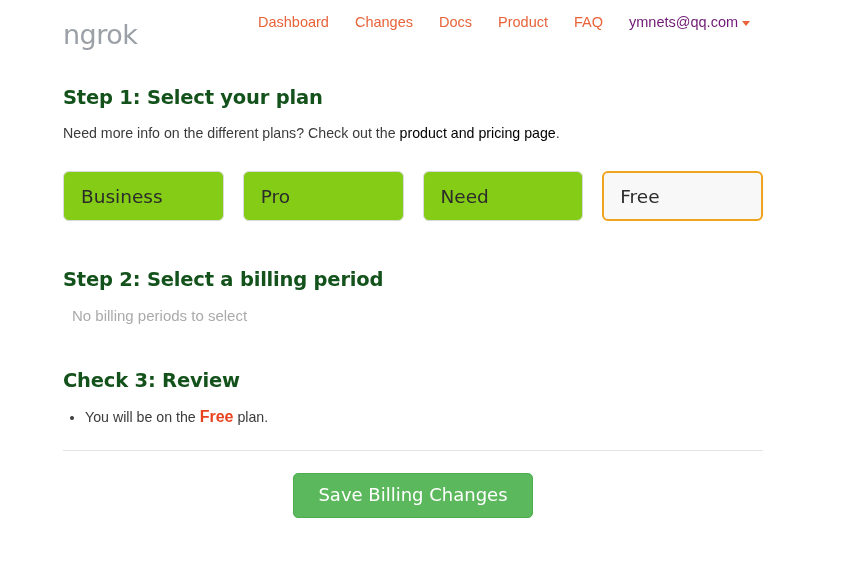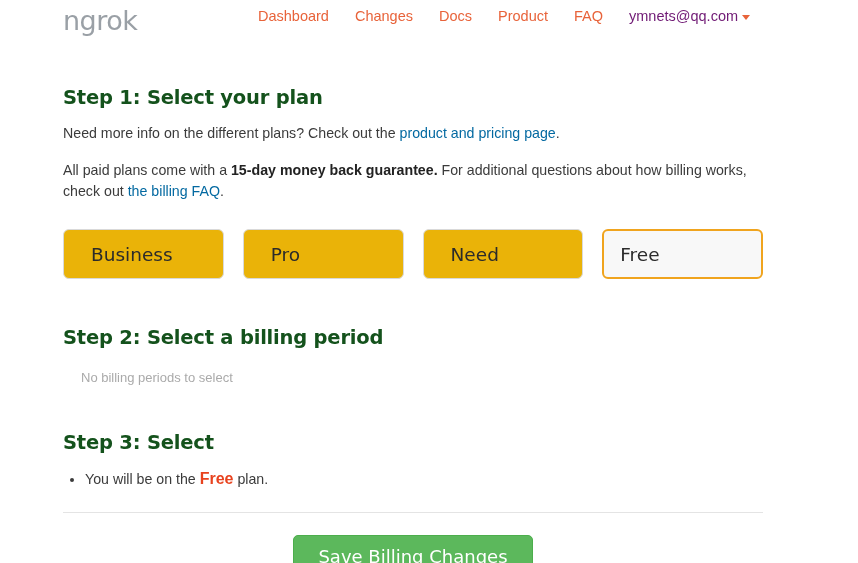--- a/index.html
+++ b/index.html
@@ -17,41 +17,42 @@
   }
 
   
   .navbar {
     position: relative;
     height: 45px;
   }
   .brand {
     position: absolute;
     left: 63px;
-    top: 4px;
+    top: 18px;
     font-size: 27px;
     letter-spacing: -0.5px;
     color: #9aa0a6;
     font-family: "DejaVu Sans", sans-serif;
     font-weight: 400;
     line-height: 34px;
   }
   .nav-links {
     position: absolute;
     left: 258px;
     top: 8px;
     display: flex;
     align-items: baseline;
     gap: 26px;
     font-size: 14.5px;
   }
   .nav-links a {
     color: #e8633a;
     text-decoration: none;
     white-space: nowrap;
+    margin-top: 6px;
   }
   .nav-user {
     display: flex;
     align-items: center;
     gap: 4px;
     color: #701a75;
     white-space: nowrap;
   }
   .caret {
     width: 0; height: 0;
@@ -78,59 +79,59 @@
     font-family: "DejaVu Sans", sans-serif;
     letter-spacing: -0.2px;
   }
   p.para {
     font-size: 14.2px;
     line-height: 21px;
     margin: 0 0 16px 0;
     color: #3b3b3b;
   }
   p.para a {
-    color: #0369a1;
+    color: #000000;
     text-decoration: none;
   }
   p.para b { color: #222222; font-weight: bold; }
 
   
   .plans {
     display: flex;
     gap: 19px;
     margin-top: 27px;
   }
   .plan-btn {
     width: 162px;
     height: 50px;
     box-sizing: border-box;
     border: 1px solid #d9d9d9;
     border-radius: 6px;
-    background: #eab308;
+    background: #84cc16;
     display: flex;
     align-items: center;
-    padding-left: 27px;
+    padding-left: 17px;
     font-size: 18.5px;
     color: #2b2b2b;
     font-family: "DejaVu Sans", sans-serif;
     font-weight: 400;
     cursor: pointer;
   }
   .plan-btn.selected {
     border: 2px solid #f0a41e;
     background: #f8f8f8;
     padding-left: 16px;
   }
 
   
   .step2 { margin-top: 47px; }
   .muted {
-    font-size: 13px;
+    font-size: 15px;
     color: #aaaaaa;
-    margin: 18px;
+    margin: 9px;
     line-height: 21px;
   }
 
   
   .step3 { margin-top: 43px; }
   ul.review {
     margin: 0;
     padding-left: 22px;
     list-style: disc;
   }
@@ -189,39 +190,36 @@
 
 <div class="content">
 
   <section>
     <h2 class="step-title">Step 1: Select your plan</h2>
 
     <p class="para">
       <span>Need more info on the different plans? Check out the </span><a href="#">product and pricing page</a><span>.</span>
     </p>
 
-    <p class="para">
-      <span>All paid plans come with a </span><b>15-day money back guarantee.</b><span> For additional questions about how billing works, check out </span><a href="#">the billing FAQ</a><span>.</span>
-    </p>
 
     <div class="plans">
       <button class="plan-btn">Business</button>
       <button class="plan-btn">Pro</button>
       <button class="plan-btn">Need</button>
       <button class="plan-btn selected">Free</button>
     </div>
   </section>
 
   <section class="step2">
     <h2 class="step-title">Step 2: Select a billing period</h2>
     <p class="muted">No billing periods to select</p>
   </section>
 
   <section class="step3">
-    <h2 class="step-title">Step 3: Select</h2>
+    <h2 class="step-title">Check 3: Review</h2>
     <ul class="review">
       <li><span>You will be on the </span><span class="free-word">Free</span><span> plan.</span></li>
     </ul>
   </section>
 
   <hr class="divider">
 
   <div class="save-wrap">
     <button class="save-btn">Save Billing Changes</button>
   </div>

